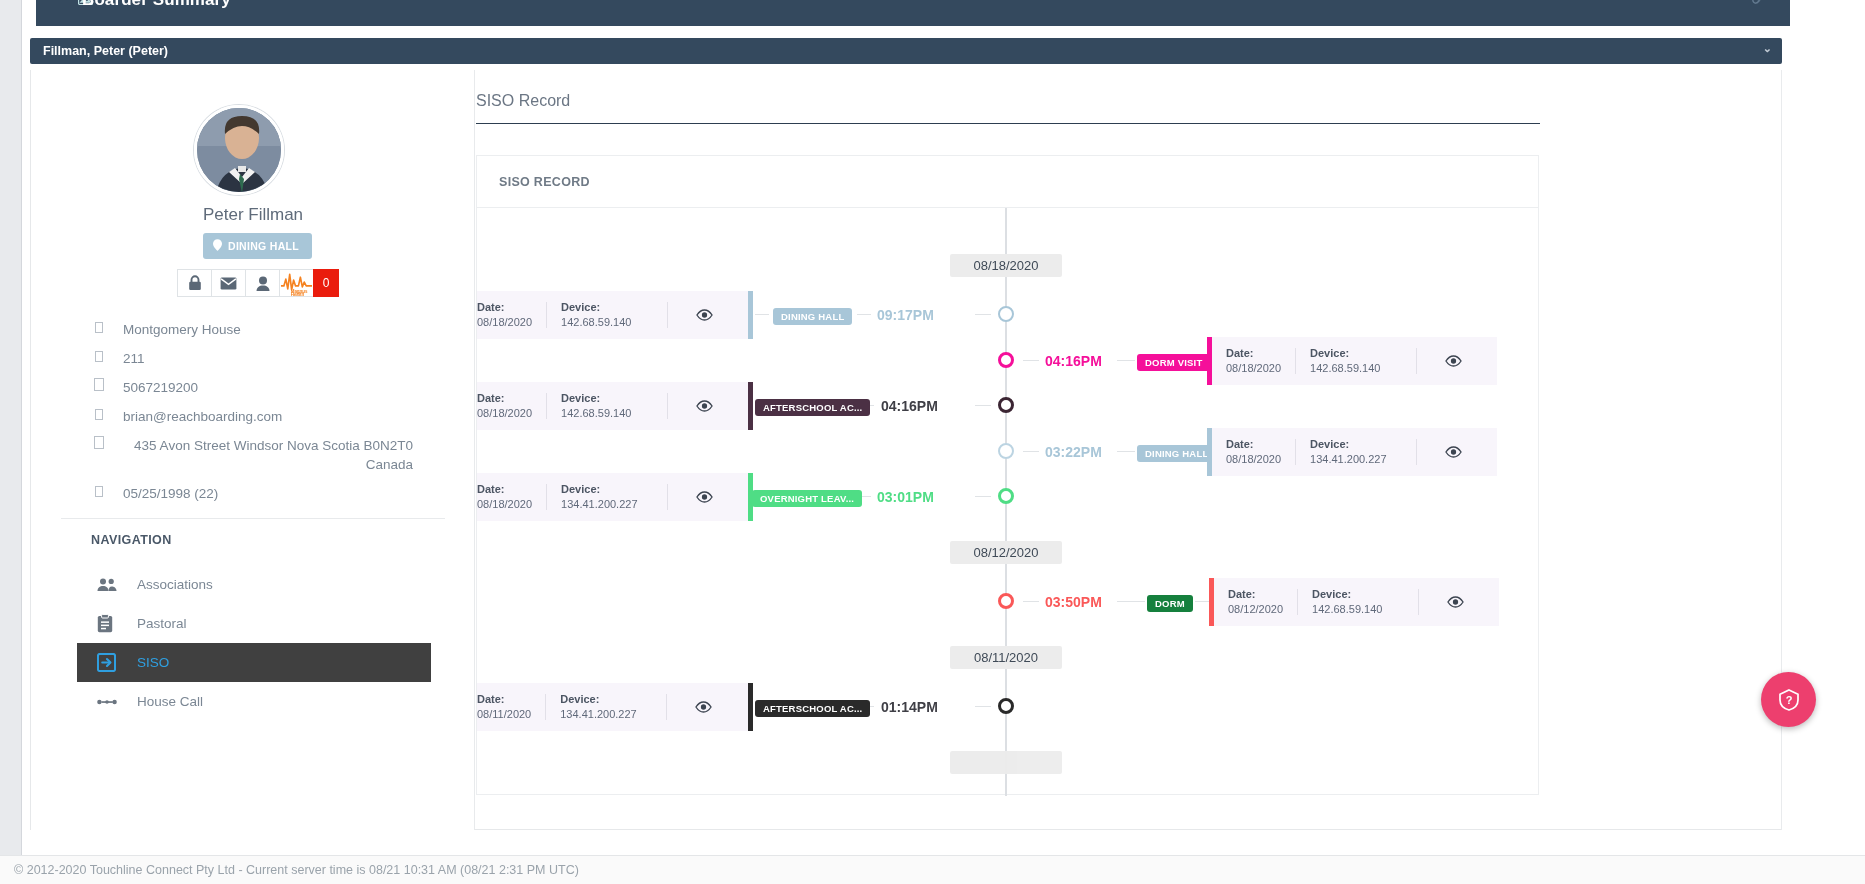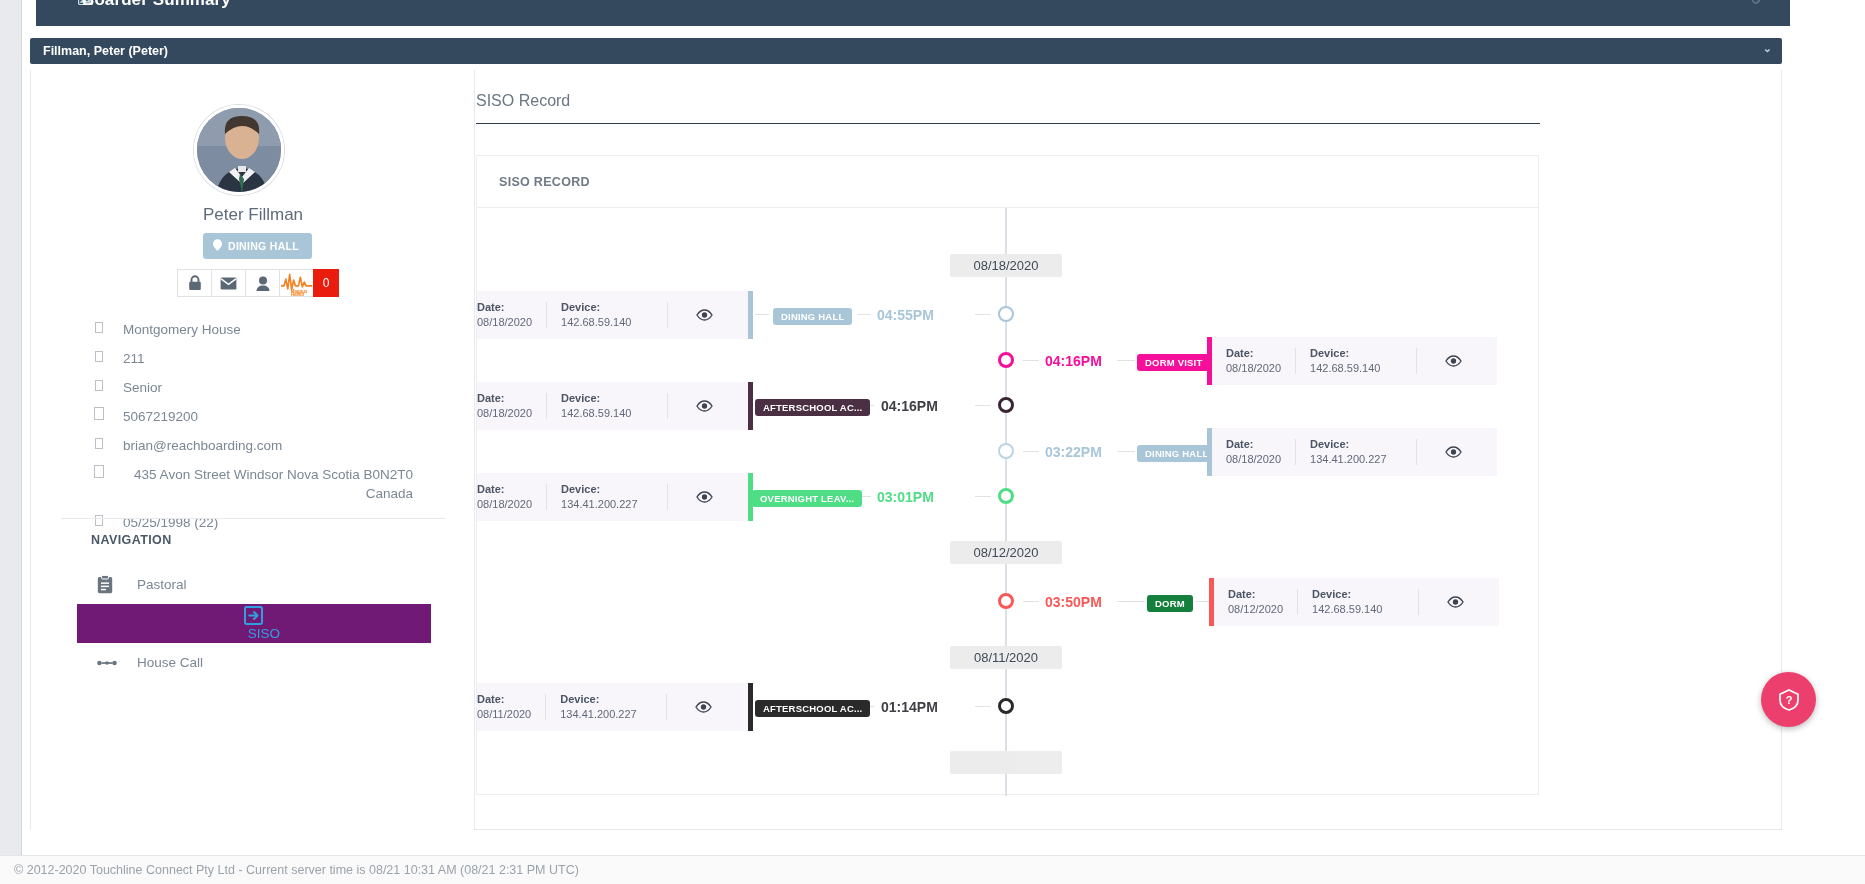--- a/index.html
+++ b/index.html
@@ -98,21 +98,21 @@
   
   #nav-header {
     position:absolute; left:60px; top:463px;
     font-size:12.5px; font-weight:bold; color:#4a5868; letter-spacing:0.4px;
   }
   #nav-list { position:absolute; left:46px; top:495px; width:354px; }
   .nav-item {
     height:39px; display:flex; align-items:center; padding-left:20px;
     font-size:13.5px; color:#7b8794;
   }
-  .nav-item.active { background:#701a75; color:#2f9fe0;flex-direction:column; }
+  .nav-item.active { background:#404040; color:#2f9fe0; }
   .nav-ico { width:22px; flex:0 0 22px; margin-right:18px; display:flex; align-items:center; color:#6b7580; }
   .nav-item.active .nav-ico { color:#2f9fe0; }
 
   
   #content-col { position:absolute; left:445px; top:0; right:0; bottom:0; background:#fff; }
   #siso-title {
     position:absolute; left:0; top:22px; width:1064px;
     font-size:16px; color:#6b7684; padding-bottom:13px;
     border-bottom:1px solid #2d3e50;
   }
@@ -274,24 +274,20 @@
       <div id="detail-list">
         <div class="detail-row">
           <span class="detail-ico"><span class="box"></span></span>
           <span class="detail-txt">Montgomery House</span>
         </div>
         <div class="detail-row">
           <span class="detail-ico"><span class="box"></span></span>
           <span class="detail-txt">211</span>
         </div>
         <div class="detail-row">
-          <span class="detail-ico"><span class="box"></span></span>
-          <span class="detail-txt">Senior</span>
-        </div>
-        <div class="detail-row">
           <span class="detail-ico"><span class="box" style="width:10px;height:13px;"></span></span>
           <span class="detail-txt">5067219200</span>
         </div>
         <div class="detail-row">
           <span class="detail-ico"><span class="box"></span></span>
           <span class="detail-txt">brian@reachboarding.com</span>
         </div>
         <div class="detail-row">
           <span class="detail-ico"><span class="box" style="width:10px;height:13px;"></span></span>
           <span class="detail-txt">435 Avon Street Windsor Nova Scotia B0N2T0 Canada</span>
@@ -300,20 +296,31 @@
           <span class="detail-ico"><span class="box"></span></span>
           <span class="detail-txt">05/25/1998 (22)</span>
         </div>
       </div>
 
       <div id="detail-divider"></div>
 
       <div id="nav-header">NAVIGATION</div>
 
       <div id="nav-list">
+        <div class="nav-item">
+          <span class="nav-ico">
+            <svg width="20" height="14" viewBox="0 0 20 14">
+                <circle cx="6" cy="3.4" r="3" fill="#6b7580"></circle>
+                <circle cx="14.2" cy="3.4" r="2.6" fill="#6b7580"></circle>
+                <path d="M0.5 13c0-3.2 2.5-5 5.5-5s5.5 1.8 5.5 5z" fill="#6b7580"></path>
+                <path d="M11.5 13c0-2.8 1.3-4.6 3.2-4.6 2 0 4.8 1.3 4.8 4.6z" fill="#6b7580"></path>
+              </svg>
+          </span>
+          <span>Associations</span>
+        </div>
         <div class="nav-item">
           <span class="nav-ico">
             <svg width="16" height="19" viewBox="0 0 16 19">
                 <rect x="0.8" y="2" width="14.4" height="16.2" rx="1.6" fill="#6b7580"></rect>
                 <rect x="4.6" y="0.4" width="6.8" height="3.6" rx="1" fill="#6b7580" stroke="#ffffff" stroke-width="1"></rect>
                 <rect x="4" y="7.4" width="8" height="1.5" fill="#ffffff"></rect>
                 <rect x="4" y="10.6" width="8" height="1.5" fill="#ffffff"></rect>
                 <rect x="4" y="13.8" width="5" height="1.5" fill="#ffffff"></rect>
               </svg>
           </span>
@@ -351,21 +358,21 @@
       <div id="siso-panel">
         <div id="siso-panel-header">SISO RECORD</div>
 
         <div id="timeline">
           <div id="timeline-axis"></div>
 
           <div class="date-pill" style="top:46px;">08/18/2020</div>
 
           <div class="marker" style="top:98px; border-color:#a8c6d8;"></div>
           <div class="connector" style="left:498px; top:106px; width:16px;"></div>
-          <div class="row-time" style="left:400px; top:99px; color:#a8c6d8;">04:55PM</div>
+          <div class="row-time" style="left:400px; top:99px; color:#a8c6d8;">09:17PM</div>
           <div class="row-badge" style="left:296px; top:100px; background:#a8c6d8;">DINING HALL</div>
           <div class="connector" style="left:380px; top:106px; width:14px;"></div>
           <div class="connector" style="left:278px; top:106px; width:14px;"></div>
           <div class="info-card left" style="left:-14px; top:83px;">
             <div class="body">
               <div class="fld">
                 <b>Date:</b>
                 <span>08/18/2020</span>
               </div>
               <div class="sep"></div>

